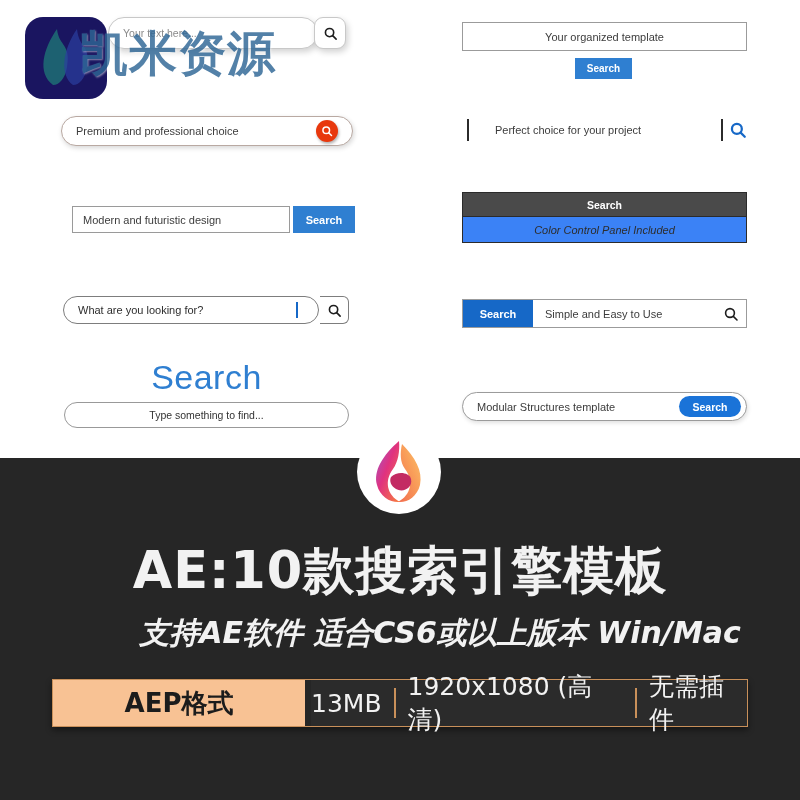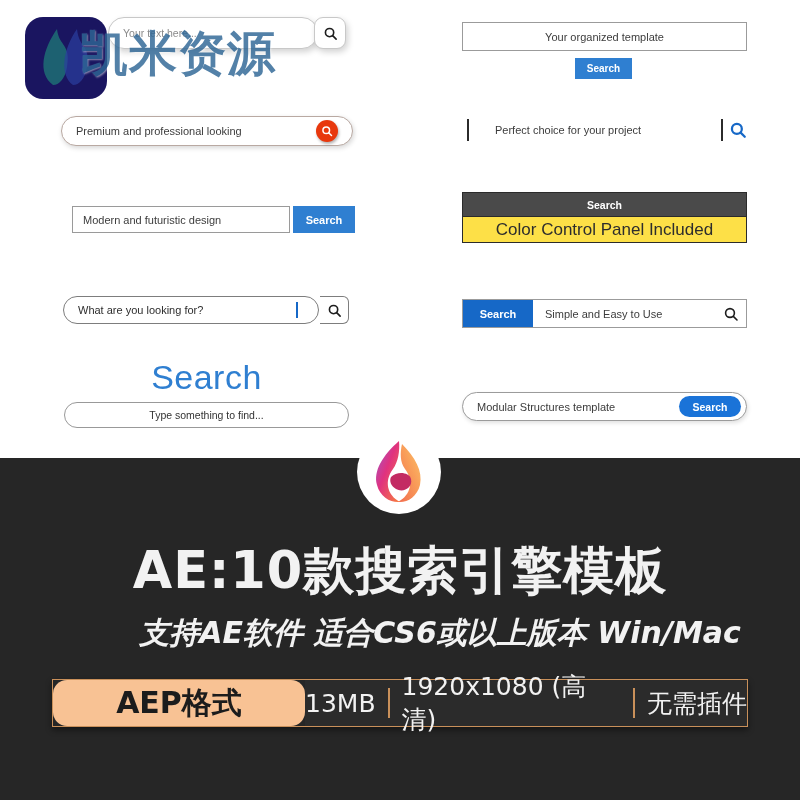--- a/index.html
+++ b/index.html
@@ -66,22 +66,22 @@
   
   #bar7{left:463px;top:116px;width:280px;height:28px;}
   #bar7 .rule{width:2px;height:22px;background:#2b2b2b;margin-right:14px;}
   #bar7 .txt{flex:1;font-size:11px;color:#3c3c3c;padding-left:12px;}
   #bar7 .rule2{width:2px;height:22px;background:#2b2b2b;margin-right:6px;}
 
   
   #tbl8{left:458px;top:192px;width:285px;border:1px solid #2b2b2b;}
   #tbl8 .th{height:23px;background:#4a4a4a;color:#fff;font-size:10.5px;font-weight:700;
             display:flex;align-items:center;justify-content:center;}
-  #tbl8 .td{height:25px;background:#fde047;color:#2d2d2d;font-size:17px;
-            display:flex;align-items:center;justify-content:center;border-top:1px solid #2b2b2b;}
+  #tbl8 .td{height:25px;background:#3b82f6;color:#2d2d2d;font-size:11px;
+            display:flex;align-items:center;justify-content:center;border-top:1px solid #2b2b2b;font-style:italic;}
 
   
   #bar9{left:458px;top:299px;width:285px;height:29px;border:1px solid #9b9b9b;padding:0;}
   #bar9 .bluebtn{width:70px;height:100%;background:#1668c7;color:#fff;font-size:11px;font-weight:700;
                  display:flex;align-items:center;justify-content:center;cursor:pointer;flex:0 0 auto;}
   #bar9 .txt{flex:1;padding-left:12px;font-size:11px;color:#3c3c3c;}
   #bar9 .mag{width:30px;display:flex;align-items:center;justify-content:center;cursor:pointer;}
 
   
   #bar10{left:458px;top:392px;width:285px;height:29px;border:1px solid #9b9b9b;border-radius:15px;
@@ -105,44 +105,44 @@
          display:flex;align-items:center;justify-content:center;}
 
   .b-title{position:absolute;left:0;top:537px;width:800px;text-align:center;color:#f2f2f2;
            font-family:"DejaVu Sans",sans-serif;font-weight:700;font-size:51px;letter-spacing:1px;white-space:nowrap;}
   .b-sub{position:absolute;left:0;top:613px;width:800px;text-align:center;color:#f2f2f2;
          font-family:"DejaVu Sans",sans-serif;font-weight:700;font-style:italic;font-size:30px;white-space:nowrap;padding-left:40px;}
 
   .specbar{position:absolute;left:52px;top:679px;width:696px;height:48px;display:flex;
            border:1px solid #c9905a;box-sizing:border-box;box-shadow:0 3px 6px rgba(0,0,0,.45);}
   .spec-left{width:252px;background:#f8c294;color:#1c1c1c;font-family:"DejaVu Sans",sans-serif;font-weight:700;
-             font-size:30px;display:flex;align-items:center;justify-content:center;flex:0 0 auto;border-radius:14px;}
+             font-size:26px;display:flex;align-items:center;justify-content:center;flex:0 0 auto;}
   .spec-right{flex:1;background:#2b2b2b;display:flex;align-items:center;justify-content:center;gap:12px;
-              color:#f2f2f2;font-family:"DejaVu Sans",sans-serif;font-size:25px;}
+              color:#f2f2f2;font-family:"DejaVu Sans",sans-serif;font-size:25px;margin-left:6px;}
   .spec-sep{width:2px;height:30px;background:#c9905a;}
 </style>
 </head>
 <body>
 
 <div class="page">
 
   <div class="showcase">
 
     <div class="abs field" id="bar1">
       <span class="ph">Your text here...</span>
     </div>
     <div class="abs" id="btn1">
       <svg width="15" height="15" viewBox="0 0 24 24" fill="none" stroke="#1d1d1d" stroke-width="2.6" stroke-linecap="round">
         <circle cx="10.5" cy="10.5" r="6.6"></circle>
           <line x1="15.5" y1="15.5" x2="21" y2="21"></line>
       </svg>
     </div>
 
     <div class="abs field" id="bar2">
-      <span class="txt">Premium and professional looking</span>
+      <span class="txt">Premium and professional choice</span>
       <span class="redbtn">
         <svg width="12" height="12" viewBox="0 0 24 24" fill="none" stroke="#ffffff" stroke-width="3" stroke-linecap="round">
           <circle cx="10.5" cy="10.5" r="6.6"></circle>
             <line x1="15.5" y1="15.5" x2="21" y2="21"></line>
         </svg>
       </span>
     </div>
 
     <div class="abs field" id="bar3">
       <span class="txt">Modern and futuristic design</span>

